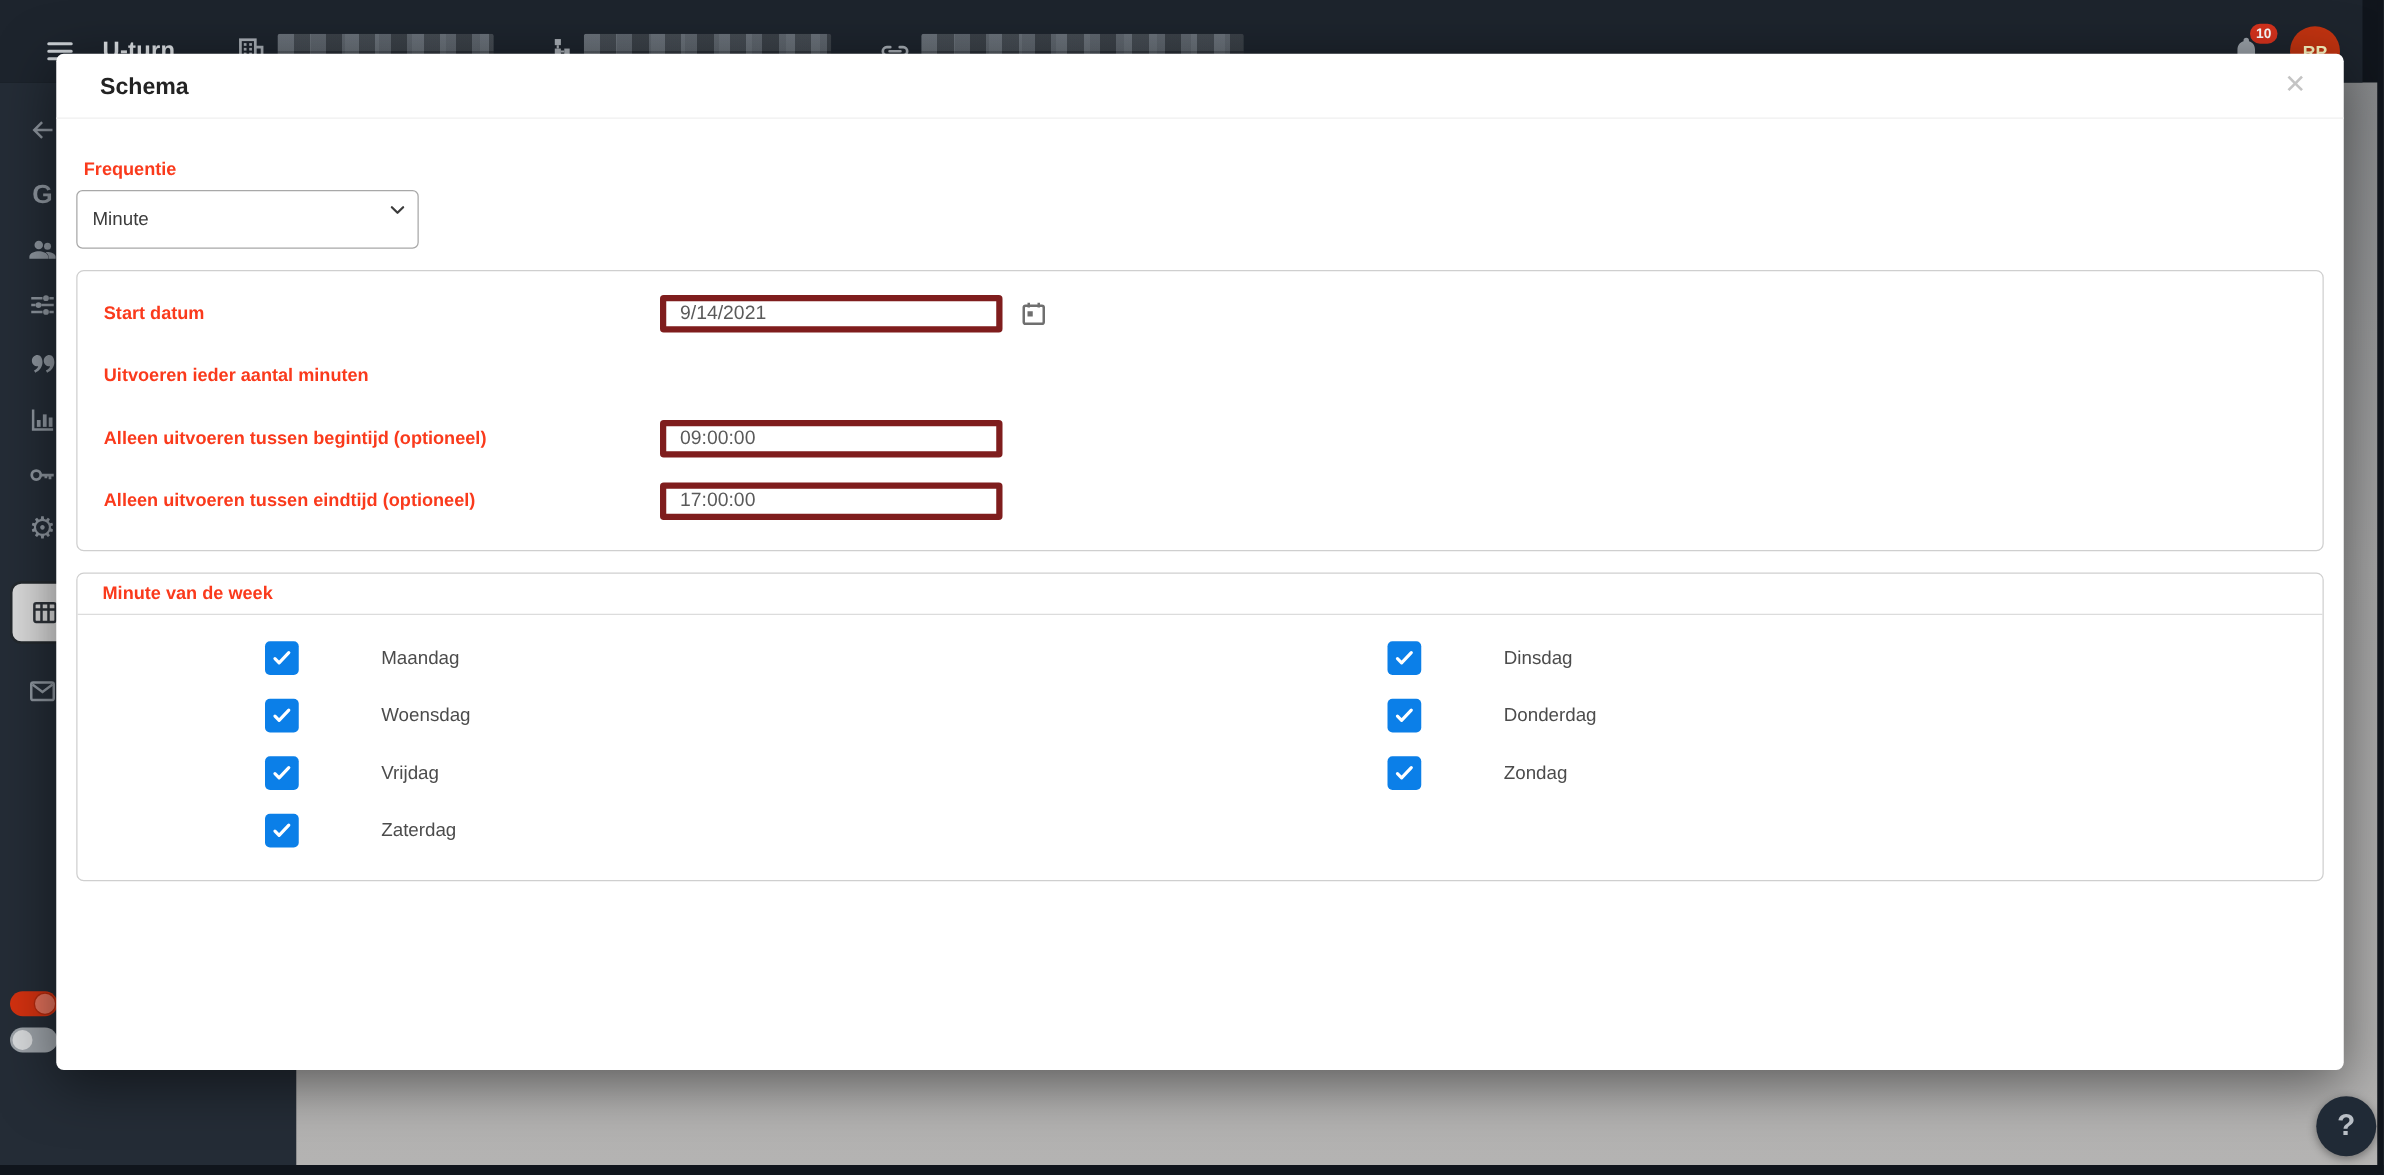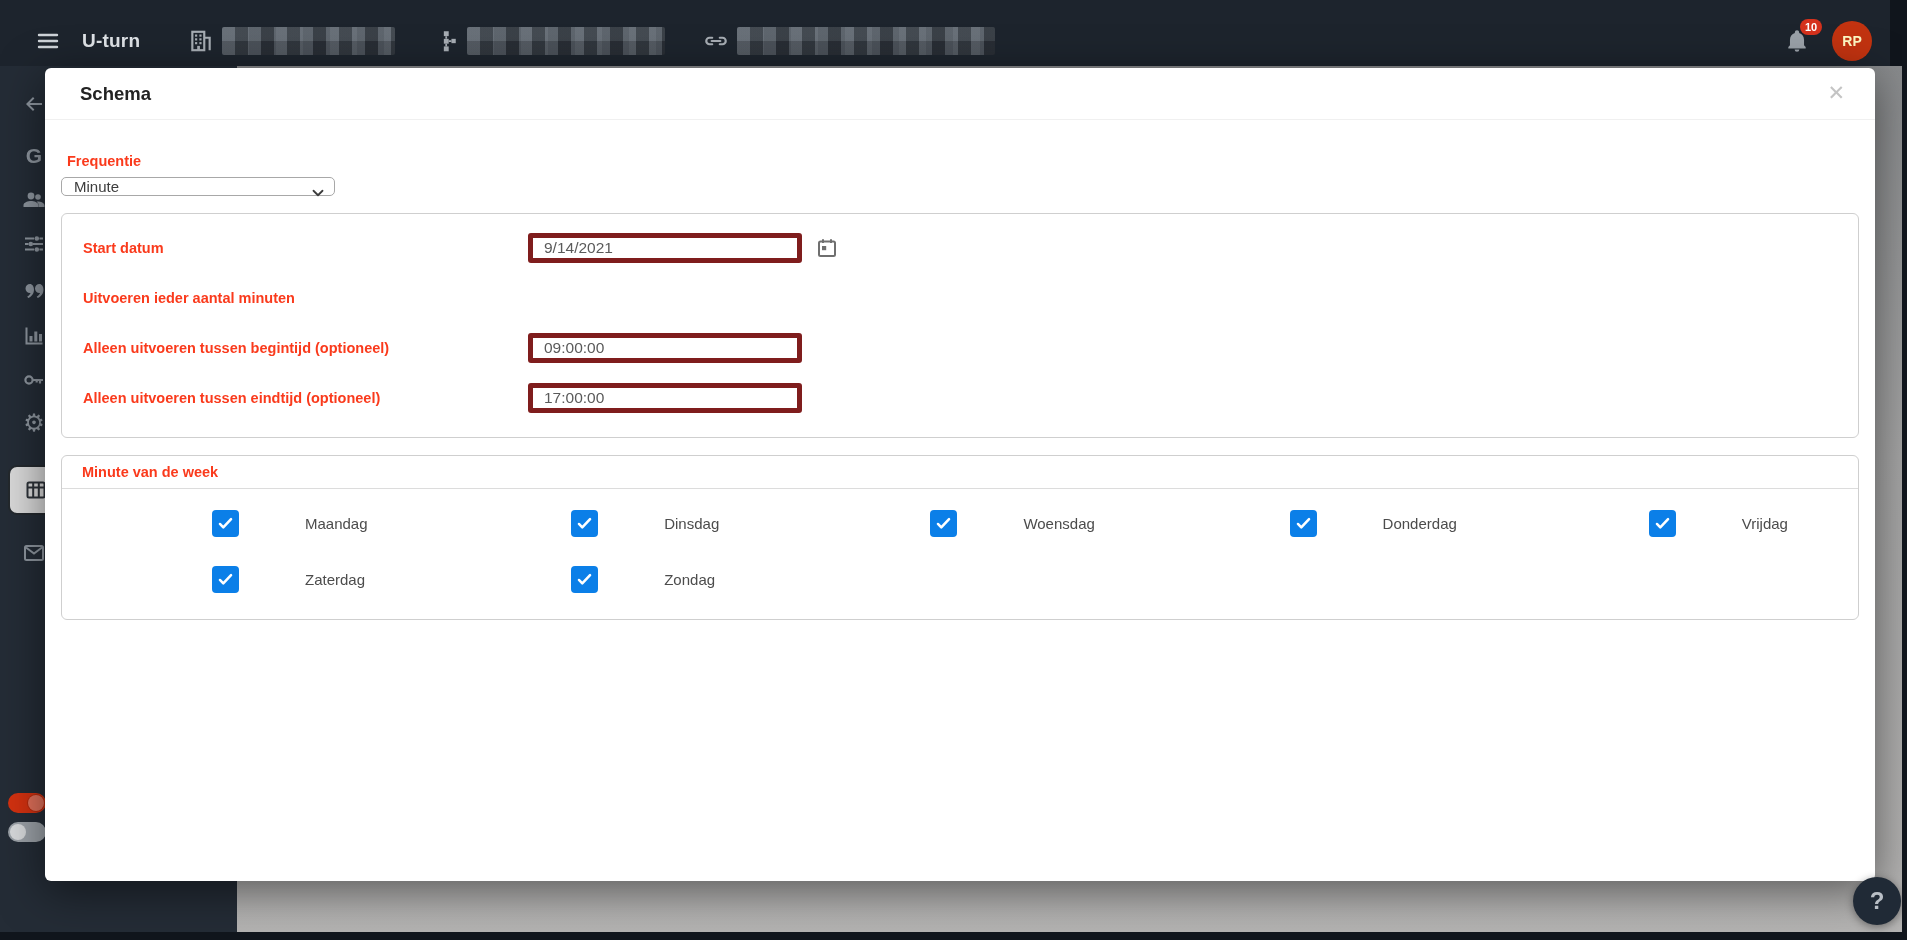--- a/index.html
+++ b/index.html
@@ -55,47 +55,47 @@
   
   #frame-right{position:absolute;right:0;top:0;bottom:0;width:5px;background:var(--frame);z-index:50;}
   #frame-bottom{position:absolute;left:0;right:0;bottom:0;height:8px;background:var(--frame);z-index:50;}
 
   
   .help-fab{position:absolute;right:6px;bottom:15px;width:48px;height:48px;border-radius:50%;
     background:#202a36;color:#b9bfc6;font-size:24px;font-weight:bold;display:flex;align-items:center;
     justify-content:center;z-index:40;cursor:pointer;box-shadow:0 2px 8px rgba(0,0,0,.4);}
 
   
-  #modal{position:absolute;left:45px;top:68px;width:1830px;height:813px;background:#fff;
+  #modal{position:absolute;left:45px;top:43px;width:1830px;height:813px;background:#fff;
     border-radius:6px;box-shadow:0 10px 45px rgba(0,0,0,.5);z-index:30;}
   .modal-header{height:52px;display:flex;align-items:center;padding-left:35px;
     border-bottom:1px solid #f0f0f0;position:relative;}
   .modal-title{font-size:18.5px;font-weight:600;color:#232323;}
   .modal-close{position:absolute;right:30px;top:14px;font-size:21px;color:#c4c4c4;
     font-weight:bold;cursor:pointer;line-height:1;}
   .modal-body{padding:0 16px;}
 
   .freq-label{margin:33px 0 0 6px;font-size:14.5px;font-weight:bold;color:var(--accent);}
-  .select-wrap{position:relative;width:274px;height:19px;margin-top:8px;}
+  .select-wrap{position:relative;width:274px;height:47px;margin-top:8px;}
   .select-wrap select{width:100%;height:100%;appearance:none;-webkit-appearance:none;
     border:1px solid #a8a8a8;border-radius:5px;background:#fff;font-size:15px;color:#3c3c3c;
     padding:0 30px 0 12px;font-family:inherit;cursor:pointer;}
   .select-wrap .chev{position:absolute;right:8px;top:7px;width:18px;height:18px;color:#3c3c3c;pointer-events:none;}
 
   .fieldset{border:1px solid #cfcfcf;border-radius:6px;margin-top:17px;}
   #fieldset-main{padding:9px 0 14px;}
   .frow{height:50px;display:flex;align-items:center;padding-left:21px;}
   .frow .flabel{width:445px;font-size:14.5px;font-weight:bold;color:var(--accent);padding-right:20px;}
   .frow input{width:274px;height:30px;border:5px solid #7f1d1d;border-radius:3px;
     font-size:15.5px;color:#5a5a5a;padding:0 11px;font-family:inherit;}
   .frow .cal-icon{width:24px;height:24px;color:#6f6f6f;margin-left:13px;cursor:pointer;}
 
   .days-header{padding:8px 20px;border-bottom:1px solid #dcdcdc;font-size:14.5px;
     font-weight:bold;color:var(--accent);}
-  .days-grid{display:grid;grid-template-columns:repeat(5,1fr);row-gap:28px;padding:20px 0 26px;}
+  .days-grid{display:grid;grid-template-columns:repeat(2,1fr);row-gap:18px;padding:20px 0 26px;}
   .day-cell{display:flex;align-items:center;height:28px;padding-left:150px;cursor:pointer;}
   .checkbox{width:27px;height:27px;border-radius:4px;background:var(--cbblue);flex:0 0 auto;
     display:flex;align-items:center;justify-content:center;cursor:pointer;}
   .checkbox svg{width:19px;height:19px;}
   .day-label{margin-left:66px;font-size:15px;color:#4c4c4c;}
 </style>
 </head>
 <body>
 
 <div id="screen">
@@ -281,28 +281,28 @@
                 </svg>
               </span>
               <span class="day-label">Vrijdag</span>
             </div>
             <div class="day-cell">
               <span class="checkbox">
                 <svg viewBox="0 0 24 24" width="100%" height="100%" fill="none">
                   <path d="M5 12.6l4.2 4.2L19 6.4" stroke="#ffffff" stroke-width="3.2" stroke-linecap="round" stroke-linejoin="round"></path>
                 </svg>
               </span>
+              <span class="day-label">Zondag</span>
+            </div>
+            <div class="day-cell">
+              <span class="checkbox">
+                <svg viewBox="0 0 24 24" width="100%" height="100%" fill="none">
+                  <path d="M5 12.6l4.2 4.2L19 6.4" stroke="#ffffff" stroke-width="3.2" stroke-linecap="round" stroke-linejoin="round"></path>
+                </svg>
+              </span>
               <span class="day-label">Zaterdag</span>
-            </div>
-            <div class="day-cell">
-              <span class="checkbox">
-                <svg viewBox="0 0 24 24" width="100%" height="100%" fill="none">
-                  <path d="M5 12.6l4.2 4.2L19 6.4" stroke="#ffffff" stroke-width="3.2" stroke-linecap="round" stroke-linejoin="round"></path>
-                </svg>
-              </span>
-              <span class="day-label">Zondag</span>
             </div>
           </div>
       </div>
     </div>
   </div>
 
 </div>
 
 </body></html>

